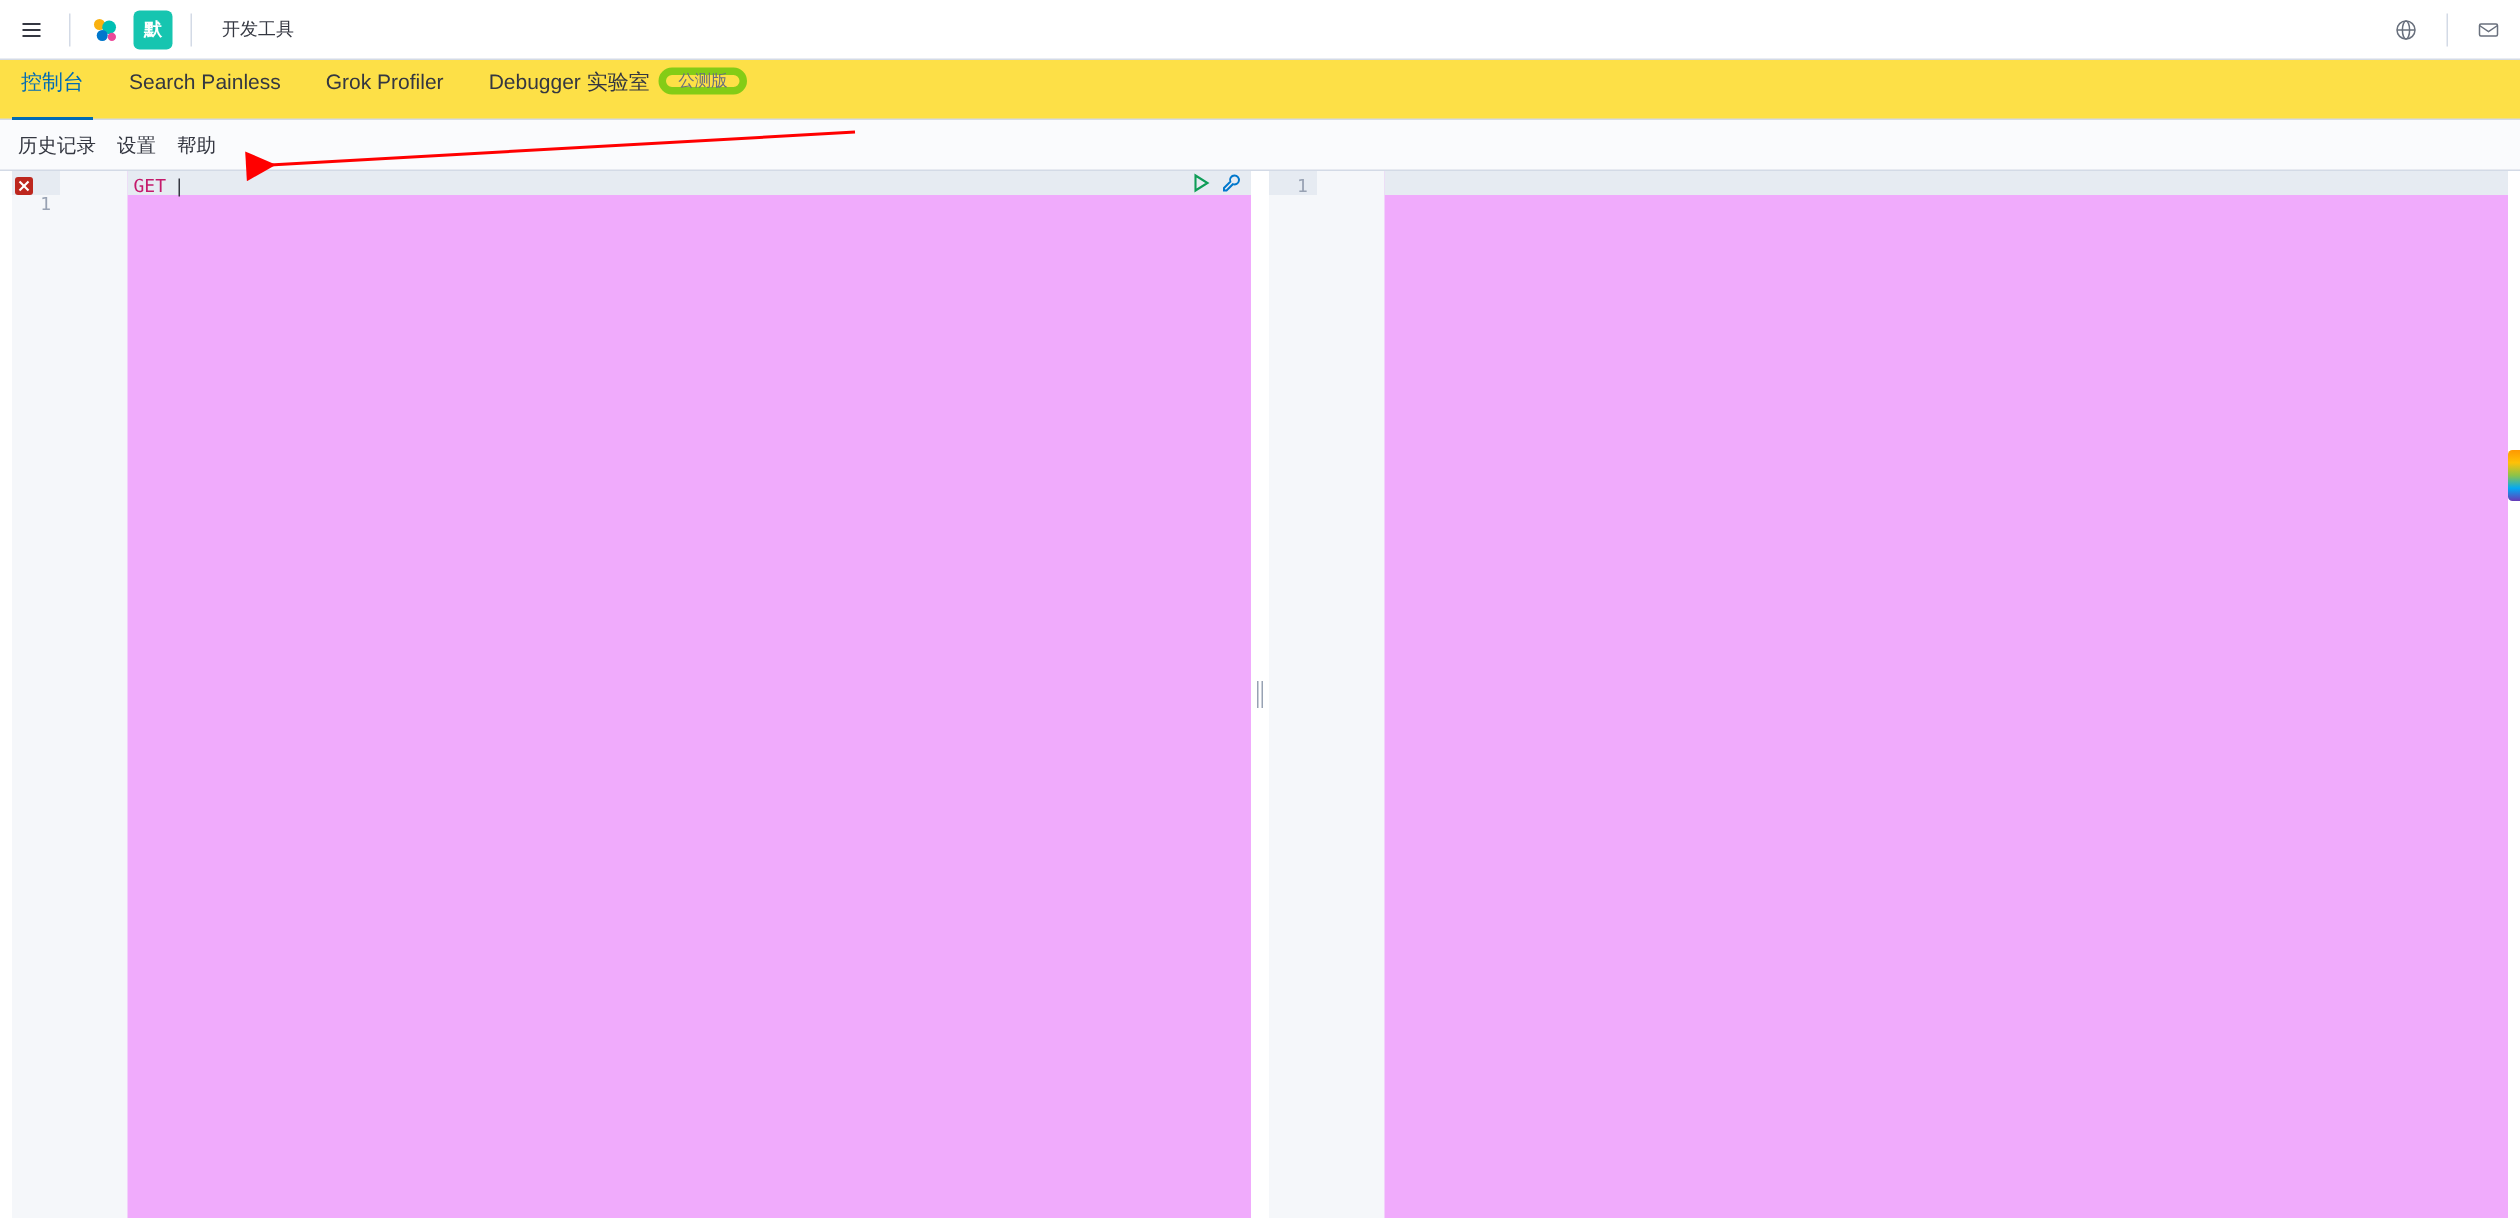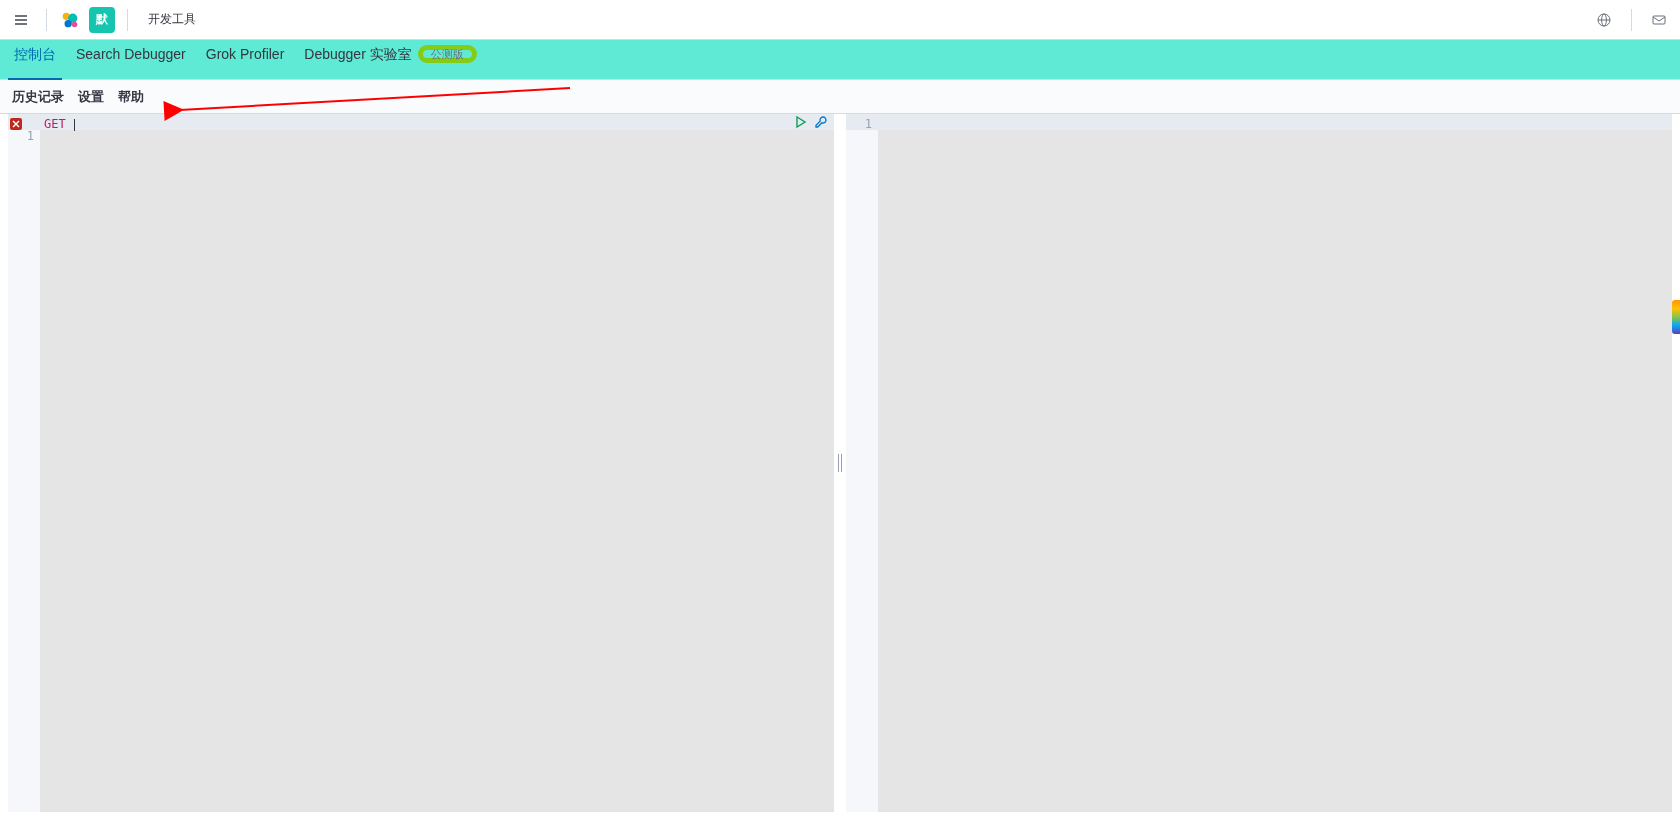--- a/index.html
+++ b/index.html
@@ -26,22 +26,22 @@
 .space-badge {
   width: 26px; height: 26px; border-radius: 4px; background: #16c5b0;
   color: #fff; font-size: 12px; font-weight: 600; display: flex;
   align-items: center; justify-content: center;
 }
 .breadcrumb-title { font-size: 12px; color: #343741; padding-left: 8px; }
 
 
 .tabs-row {
   height: 40px; width: 100%; border-bottom: 1px solid #d3dae6;
-  display: flex; align-items: flex-end; padding: 0 8px; gap: 8px;
-  background: #5eead4;
+  display: flex; align-items: flex-end; padding: 0 8px; gap: 18px;
+  background: #fde047;
 }
 .tab {
   padding: 0 6px 10px 6px; font-size: 14px; color: #343741;
   cursor: pointer; position: relative; display: flex; align-items: center; gap: 6px;
   line-height: 30px;
 }
 .tab.active { color: #006bb4; }
 .tab.active::after {
   content: ""; position: absolute; left: 0; right: 0; bottom: -1px;
   height: 2px; background: #006bb4;
@@ -49,21 +49,21 @@
 .badge-beta {
   font-size: 11px; color: #69707d; border: 5px solid #84cc16;
   border-radius: 10px; padding: 0 8px; line-height: 16px; height: 18px;
   display: inline-flex; align-items: center;
 }
 
 
 .submenu {
   height: 34px; width: 100%; background: #fafbfd;
   border-bottom: 1px solid #d3dae6;
-  display: flex; align-items: center; gap: 14px; padding: 0 12px; font-weight: bold;
+  display: flex; align-items: center; gap: 14px; padding: 0 12px;
 }
 .submenu-item { font-size: 13px; color: #343741; cursor: pointer; }
 
 
 .editor-wrap {
   position: absolute; top: 114px; left: 8px; right: 8px; bottom: 8px;
   display: flex; background: #fff;
 }
 .pane { flex: 1 1 50%; background: #f5f7fa; position: relative; display: flex; }
 .pane-left { border-right: none; }
@@ -81,22 +81,22 @@
   position: relative;
 }
 .gutter .err-badge {
   position: absolute; left: 2px; top: 2px; width: 12px; height: 12px;
   background: #bd271e; border-radius: 2px; display: flex; align-items: center; justify-content: center;
 }
 .gutter .err-badge svg { width: 8px; height: 8px; }
 .gutter .ln { line-height: 16px; }
 
 .code-area {
-  flex: 1; background: #e5e5e5; font-family: Menlo, Consolas, monospace; font-size: 12px;
-  position: relative; padding-top: 2px;
+  flex: 1; background: #f0abfc; font-family: Menlo, Consolas, monospace; font-size: 12px;
+  position: relative; padding-top: 2px; margin-left: 45px;
 }
 
 
 .line-highlight {
   position: absolute; left: 0; right: 0; top: 0; height: 16px; background: #e6ebf2;
 }
 .gutter .line-highlight-g {
   position: absolute; left: 0; right: 0; top: 0; height: 16px; background: #e6ebf2; z-index: 0;
 }
 .gutter .ln, .gutter .err-badge { position: relative; z-index: 1; }
@@ -172,21 +172,21 @@
       </svg>
     </div>
   </div>
 </div>
 
 <div class="tabs-row">
   <div class="tab active">
     <span>控制台</span>
   </div>
   <div class="tab">
-    <span>Search Debugger</span>
+    <span>Search Painless</span>
   </div>
   <div class="tab">
     <span>Grok Profiler</span>
   </div>
   <div class="tab">
     <span>Debugger 实验室</span>
     <span class="badge-beta">公测版</span>
   </div>
 </div>
 

